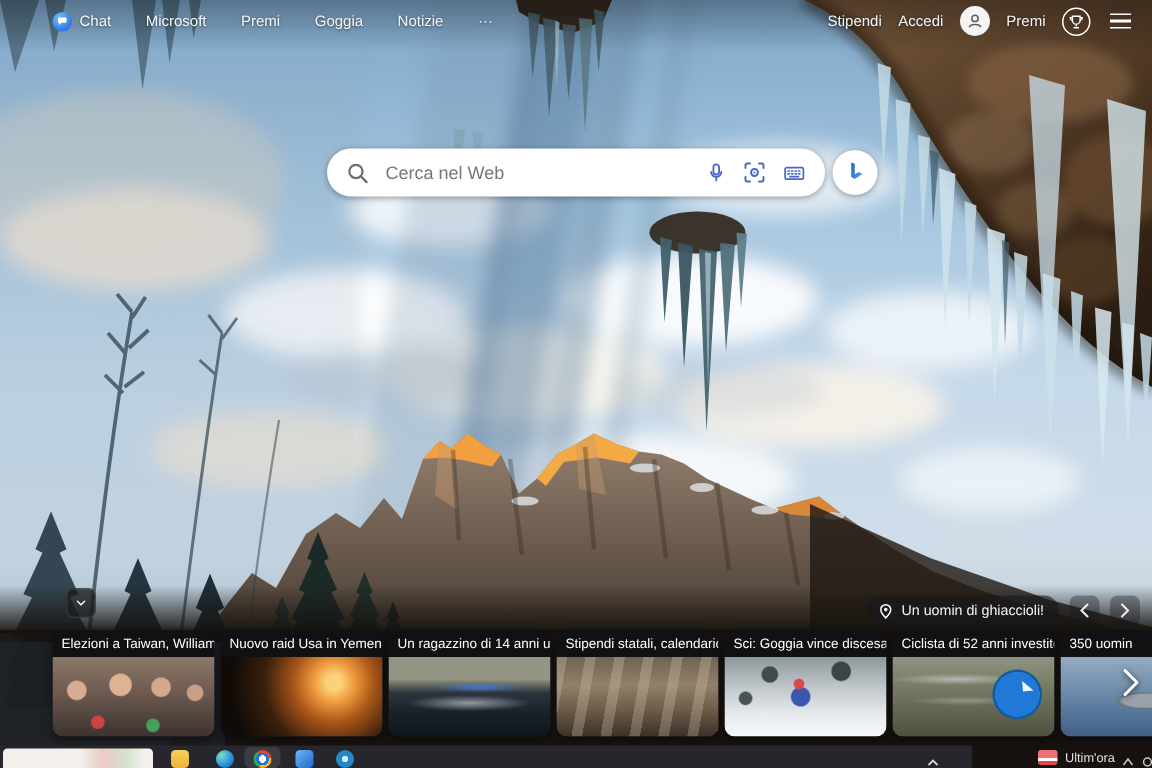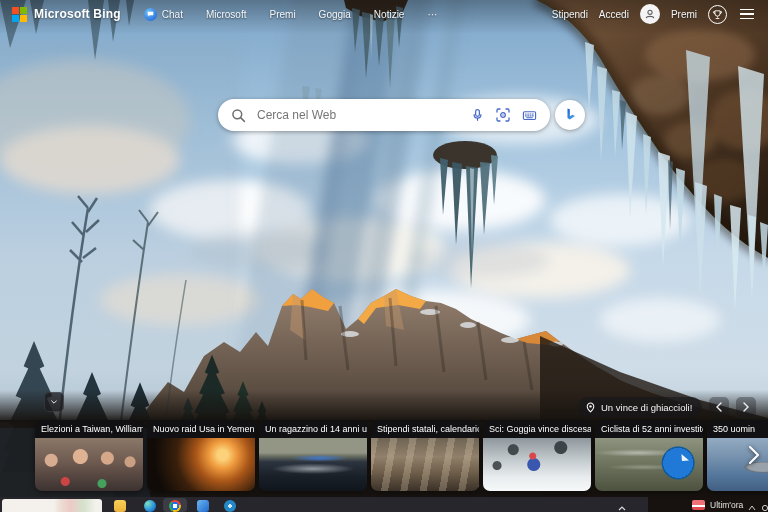--- a/index.html
+++ b/index.html
@@ -272,29 +272,20 @@
     <path d="M302,86 L310,87 L305,122 Z" fill="#7d99a8" opacity=".5"></path>
     <path d="M315,88 L322,89 L318,115 Z" fill="#7d99a8" opacity=".4"></path>
 
     <rect x="0" y="390" width="768" height="32" fill="url(#fadeDown)"></rect>
     <rect x="0" y="420" width="768" height="92" fill="#17130f" opacity=".97"></rect>
     <rect x="0" y="428" width="150" height="84" fill="#222b35" opacity=".5"></rect>
     <rect width="768" height="34" fill="url(#topshade)"></rect>
   </svg>
 
   <header>
-    <div class="logo">
-      <span class="ms-squares">
-        <i class="sq r"></i>
-          <i class="sq g"></i>
-          <i class="sq b"></i>
-          <i class="sq y"></i>
-      </span>
-      <span class="brand">Microsoft Bing</span>
-    </div>
     <nav>
       <a>
         <span class="chat-ic">
           <svg width="7" height="7" viewBox="0 0 10 10">
               <path d="M1,1 h8 v5 h-5 l-2,2 v-2 h-1 z" fill="#fff"></path>
             </svg>
         </span>
         <span>Chat</span>
       </a>
       <a>Microsoft</a>
@@ -374,21 +365,21 @@
         <path d="M1,1 L5,5 L9,1"></path>
       </svg>
   </button>
 
   <div class="caption-row">
     <div class="caption-pill">
       <svg width="11" height="11" viewBox="0 0 12 12">
         <path d="M6,1.2 a3.6,3.6 0 0 1 3.6,3.6 c0,2.6 -3.6,6 -3.6,6 s-3.6,-3.4 -3.6,-6 A3.6,3.6 0 0 1 6,1.2 z" fill="none" stroke="#fff" stroke-width="1.1"></path>
         <circle cx="6" cy="4.8" r="1.3" fill="#fff"></circle>
       </svg>
-      <span>Un vince di ghiaccioli!</span>
+      <span>Un uomin di ghiaccioli!</span>
     </div>
     <button class="cap-nav">
       <svg width="6" height="10" viewBox="0 0 6 10" fill="none" stroke="#eee" stroke-width="1.4" stroke-linecap="round">
           <path d="M5,1 L1,5 L5,9"></path>
         </svg>
     </button>
     <button class="cap-nav">
       <svg width="6" height="10" viewBox="0 0 6 10" fill="none" stroke="#eee" stroke-width="1.4" stroke-linecap="round">
           <path d="M1,1 L5,5 L1,9"></path>
         </svg>

